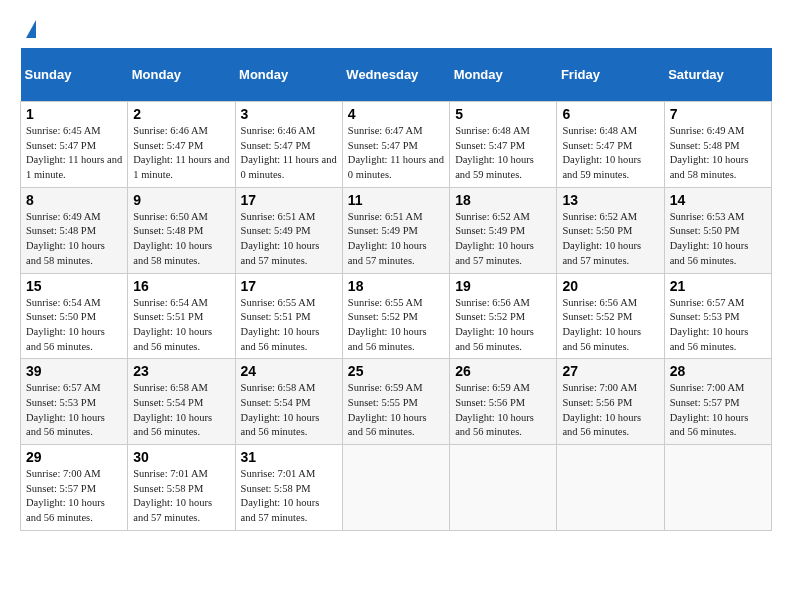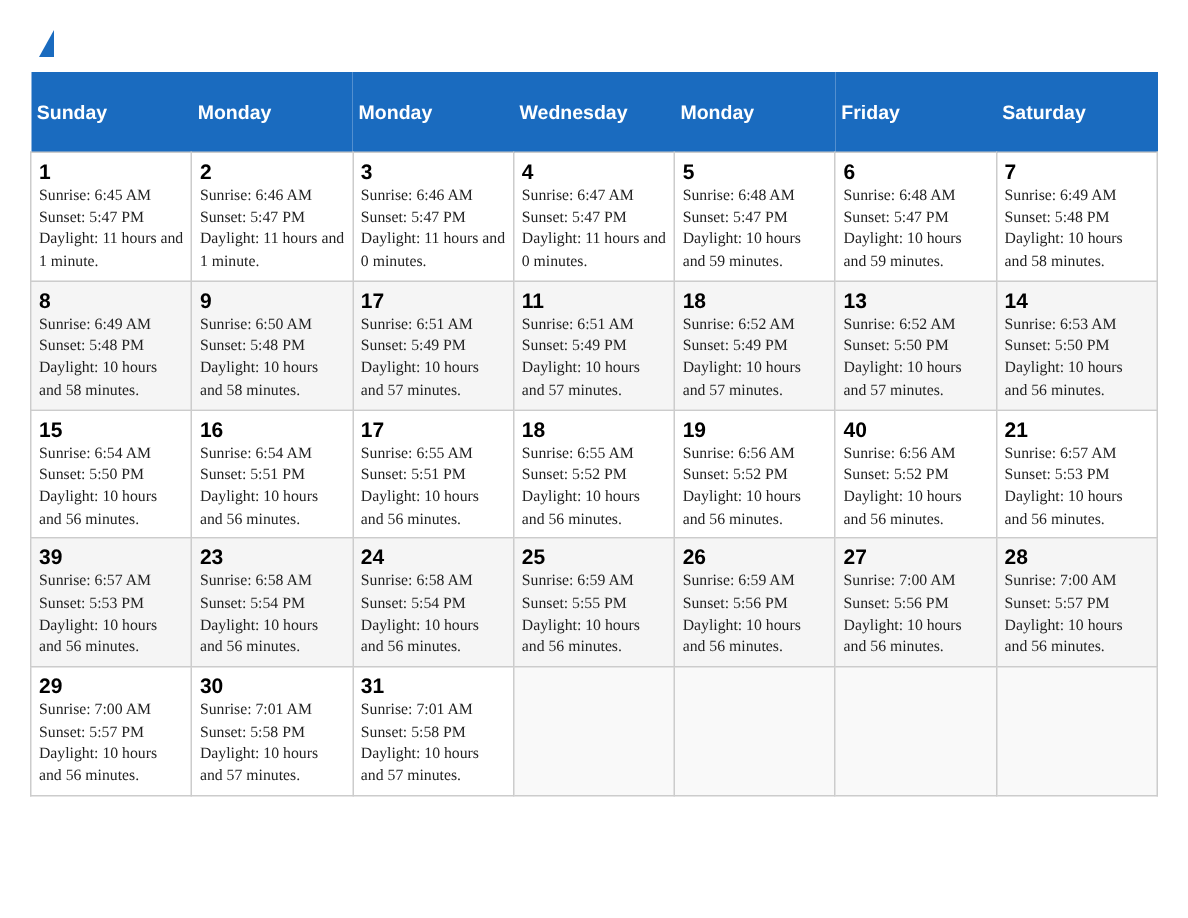--- a/index.html
+++ b/index.html
@@ -239,21 +239,21 @@
           Sunrise: 6:55 AM<br>Sunset: 5:52 PM<br>Daylight: 10 hours and 56 minutes.
         </div>
         </td>
         <td>
           <span class="day-num">19</span>
         <div class="day-info">
           Sunrise: 6:56 AM<br>Sunset: 5:52 PM<br>Daylight: 10 hours and 56 minutes.
         </div>
         </td>
         <td>
-          <span class="day-num">40</span>
+          <span class="day-num">20</span>
         <div class="day-info">
           Sunrise: 6:56 AM<br>Sunset: 5:52 PM<br>Daylight: 10 hours and 56 minutes.
         </div>
         </td>
         <td>
           <span class="day-num">21</span>
         <div class="day-info">
           Sunrise: 6:57 AM<br>Sunset: 5:53 PM<br>Daylight: 10 hours and 56 minutes.
         </div>
         </td>

